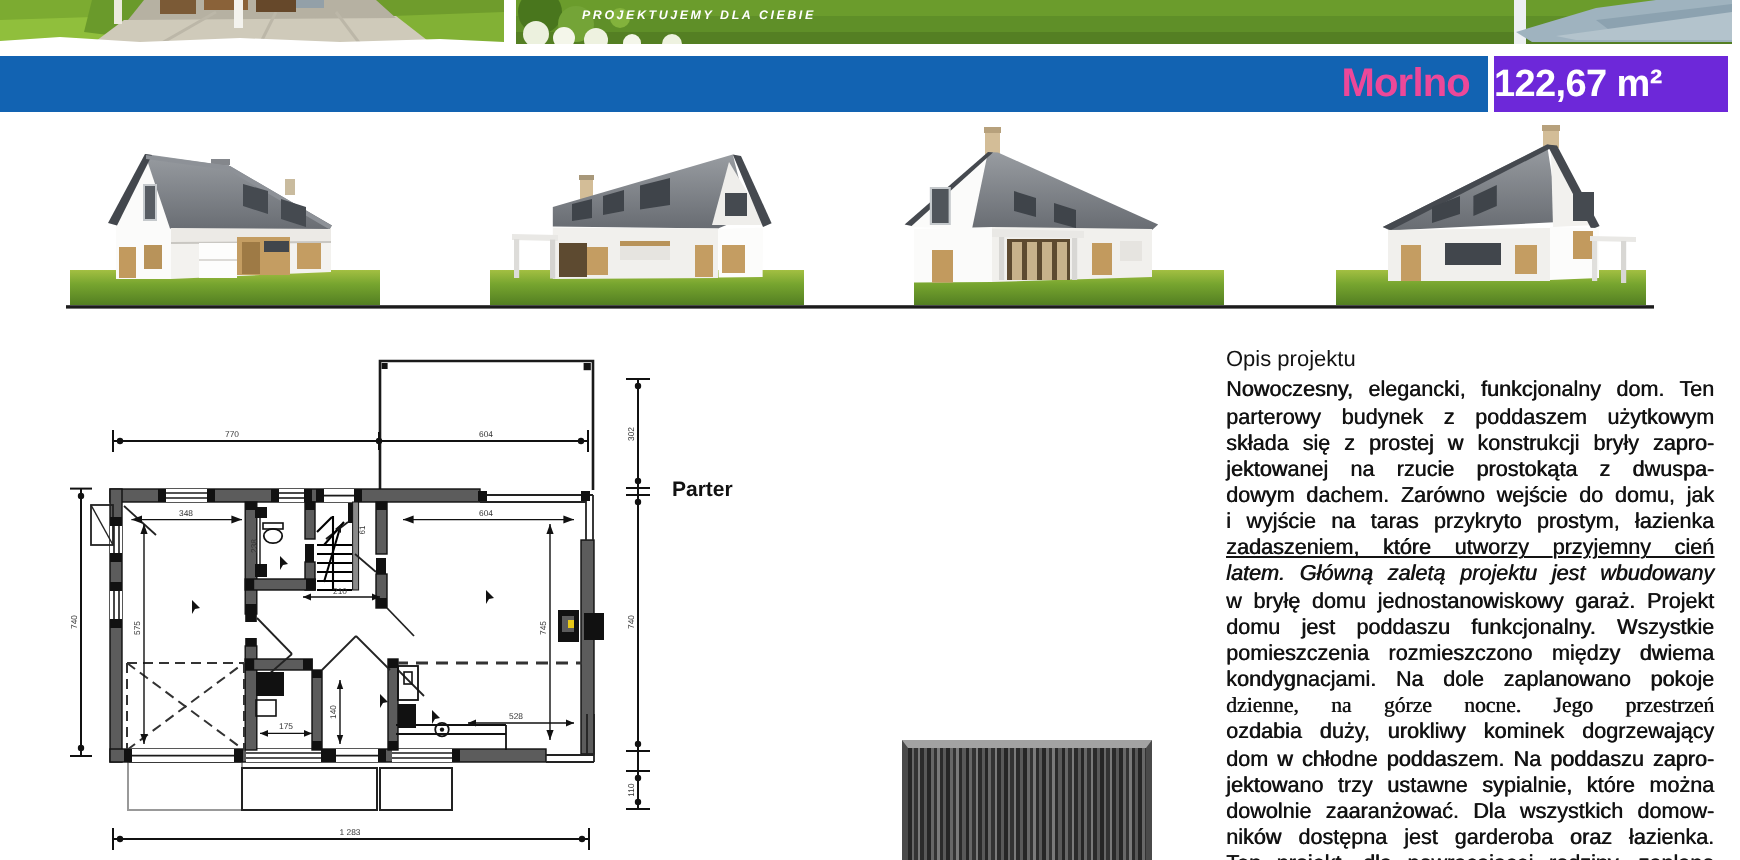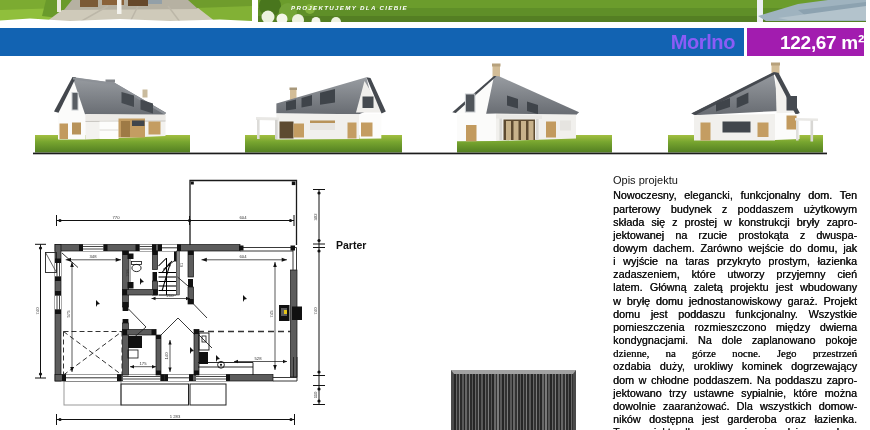--- a/index.html
+++ b/index.html
@@ -58,23 +58,23 @@
   <rect x="499" y="0" width="6" height="22" fill="#eceff2"></rect>
 
   <polygon points="500,16 540,4 570,0 608,0 608,21 508,21" fill="#9fb3bf"></polygon>
   <polygon points="540,10 608,2 608,10 548,16" fill="#8ca2b0"></polygon>
   <polygon points="520,18 608,6 608,20 530,20" fill="#b3c3cc"></polygon>
 </svg>
 </div>
 
 <div class="abs" style="left:0;top:28px;width:744px;height:28px;background:#1263b2;"></div>
 
-<div class="abs" style="left:0;top:28px;width:735px;height:28px;color:#8b5cf6;font-weight:bold;font-size:20px;line-height:29px;text-align:right;letter-spacing:-0.4px;">Morlno</div>
-
-<div class="abs" style="left:747px;top:28px;width:117px;height:28px;background:#a21caf;color:#fff;font-weight:bold;font-size:19px;line-height:29px;text-align:right;letter-spacing:-0.3px;">122,67 m²</div>
+<div class="abs" style="left:0;top:28px;width:735px;height:28px;color:#ec4899;font-weight:bold;font-size:20px;line-height:29px;text-align:right;letter-spacing:-0.4px;">Morlno</div>
+
+<div class="abs" style="left:747px;top:28px;width:117px;height:28px;background:#6d28d9;color:#fff;font-weight:bold;font-size:19px;line-height:29px;text-align:left;letter-spacing:-0.3px;">122,67 m²</div>
 
 <div class="abs" style="left:0;top:58px;width:870px;height:102px;">
 <svg width="870" height="102" viewBox="0 0 870 102" font-family="Liberation Sans,sans-serif">
   <defs>
     <linearGradient id="grass" x1="0" y1="0" x2="0" y2="1">
       <stop offset="0" stop-color="#a3bf42"></stop>
       <stop offset="0.4" stop-color="#77a52f"></stop>
       <stop offset="1" stop-color="#537f22"></stop>
     </linearGradient>
     <linearGradient id="roof" x1="0" y1="0" x2="0" y2="1">
@@ -584,22 +584,22 @@
 
 <div class="abs" style="left:613px;top:174.4px;width:244px;color:#131313;">
   <div style="font-weight:normal;font-size:11px;line-height:13px;">Opis projektu</div>
   <div style="font-size:10.8px;line-height:13.15px;margin-top:2px;text-shadow:0.3px 0 0 #131313;">
     <div style="text-align:justify;text-align-last:justify;">Nowoczesny, elegancki, funkcjonalny dom. Ten</div>
     <div style="text-align:justify;text-align-last:justify;">parterowy budynek z poddaszem użytkowym</div>
     <div style="text-align:justify;text-align-last:justify;">składa się z prostej w konstrukcji bryły zapro-</div>
     <div style="text-align:justify;text-align-last:justify;">jektowanej na rzucie prostokąta z dwuspa-</div>
     <div style="text-align:justify;text-align-last:justify;">dowym dachem. Zarówno wejście do domu, jak</div>
     <div style="text-align:justify;text-align-last:justify;">i wyjście na taras przykryto prostym, łazienka</div>
-    <div style="text-align:justify;text-align-last:justify;">zadaszeniem, które utworzy przyjemny cień</div>
-    <div style="text-align:justify;text-align-last:justify;">latem. Główną zaletą projektu jest wbudowany</div>
+    <div style="text-align:justify;text-align-last:justify;text-decoration:underline;">zadaszeniem, które utworzy przyjemny cień</div>
+    <div style="text-align:justify;text-align-last:justify;font-style:italic;">latem. Główną zaletą projektu jest wbudowany</div>
     <div style="text-align:justify;text-align-last:justify;">w bryłę domu jednostanowiskowy garaż. Projekt</div>
     <div style="text-align:justify;text-align-last:justify;">domu jest poddaszu funkcjonalny. Wszystkie</div>
     <div style="text-align:justify;text-align-last:justify;">pomieszczenia rozmieszczono między dwiema</div>
     <div style="text-align:justify;text-align-last:justify;">kondygnacjami. Na dole zaplanowano pokoje</div>
     <div style="text-align:justify;text-align-last:justify;font-family:Liberation Serif, serif;">dzienne, na górze nocne. Jego przestrzeń</div>
     <div style="text-align:justify;text-align-last:justify;">ozdabia duży, urokliwy kominek dogrzewający</div>
     <div style="text-align:justify;text-align-last:justify;">dom w chłodne poddaszem. Na poddaszu zapro-</div>
     <div style="text-align:justify;text-align-last:justify;">jektowano trzy ustawne sypialnie, które można</div>
     <div style="text-align:justify;text-align-last:justify;">dowolnie zaaranżować. Dla wszystkich domow-</div>
     <div style="text-align:justify;text-align-last:justify;">ników dostępna jest garderoba oraz łazienka.</div>

